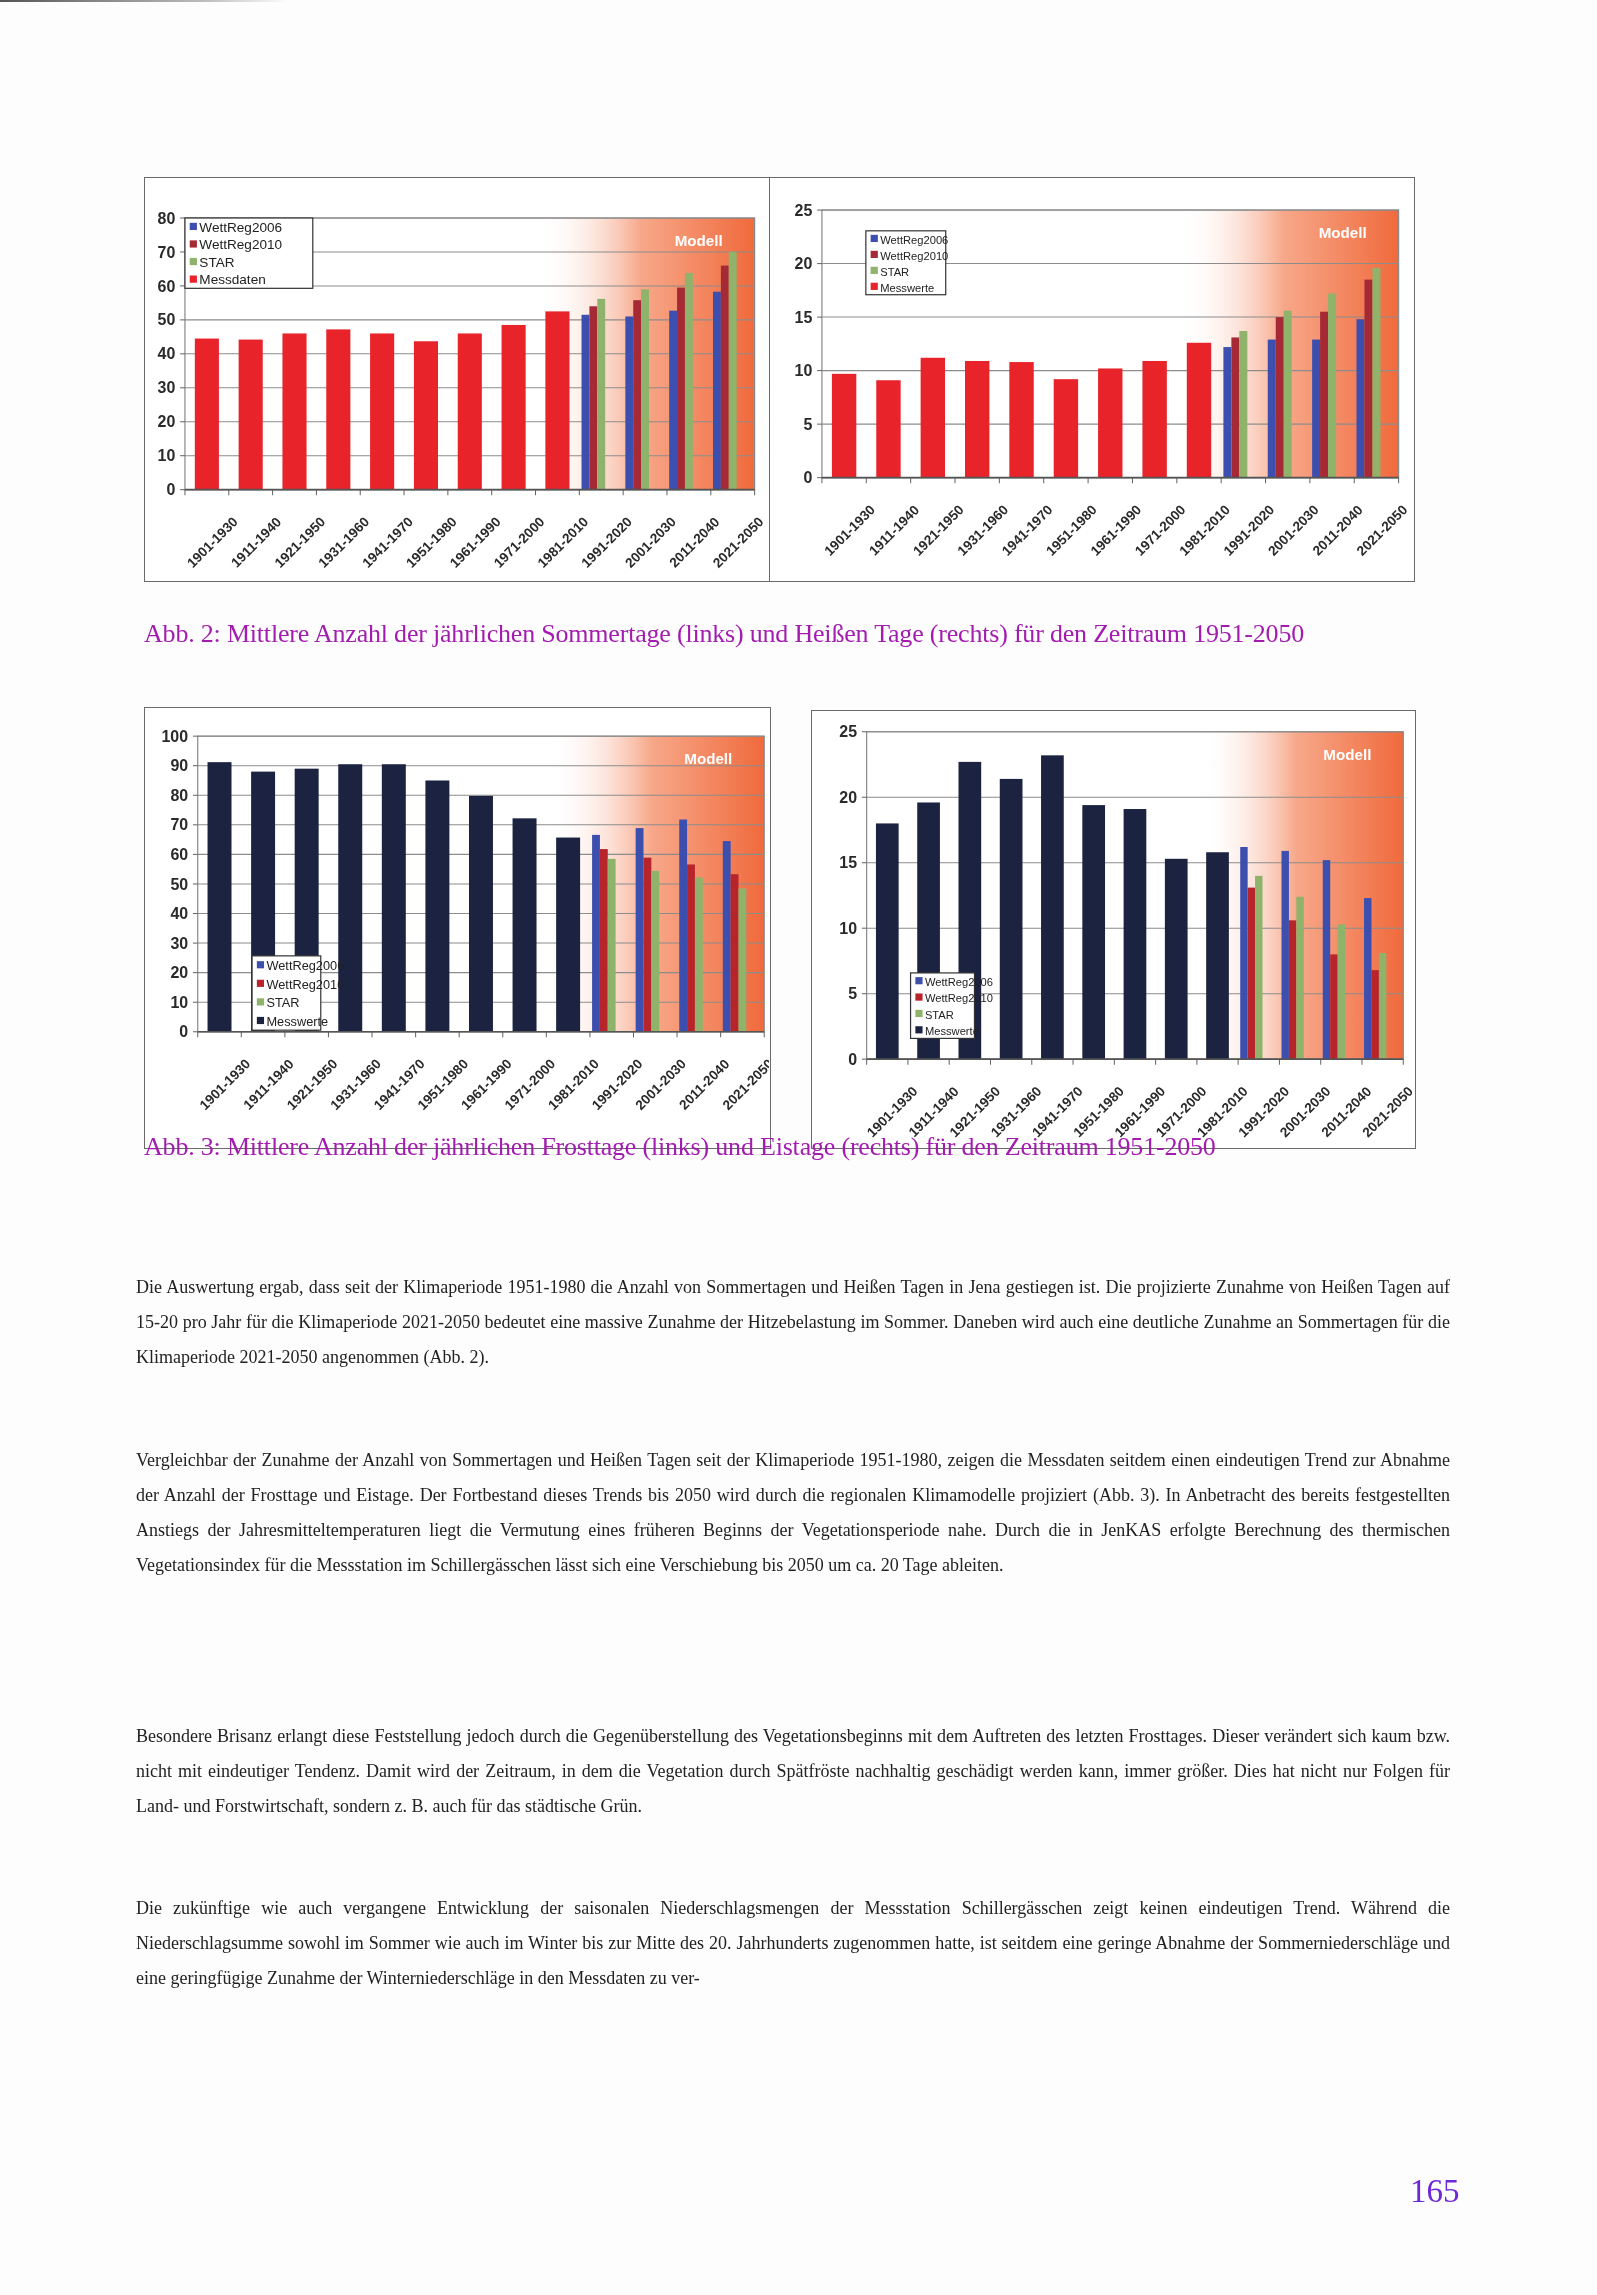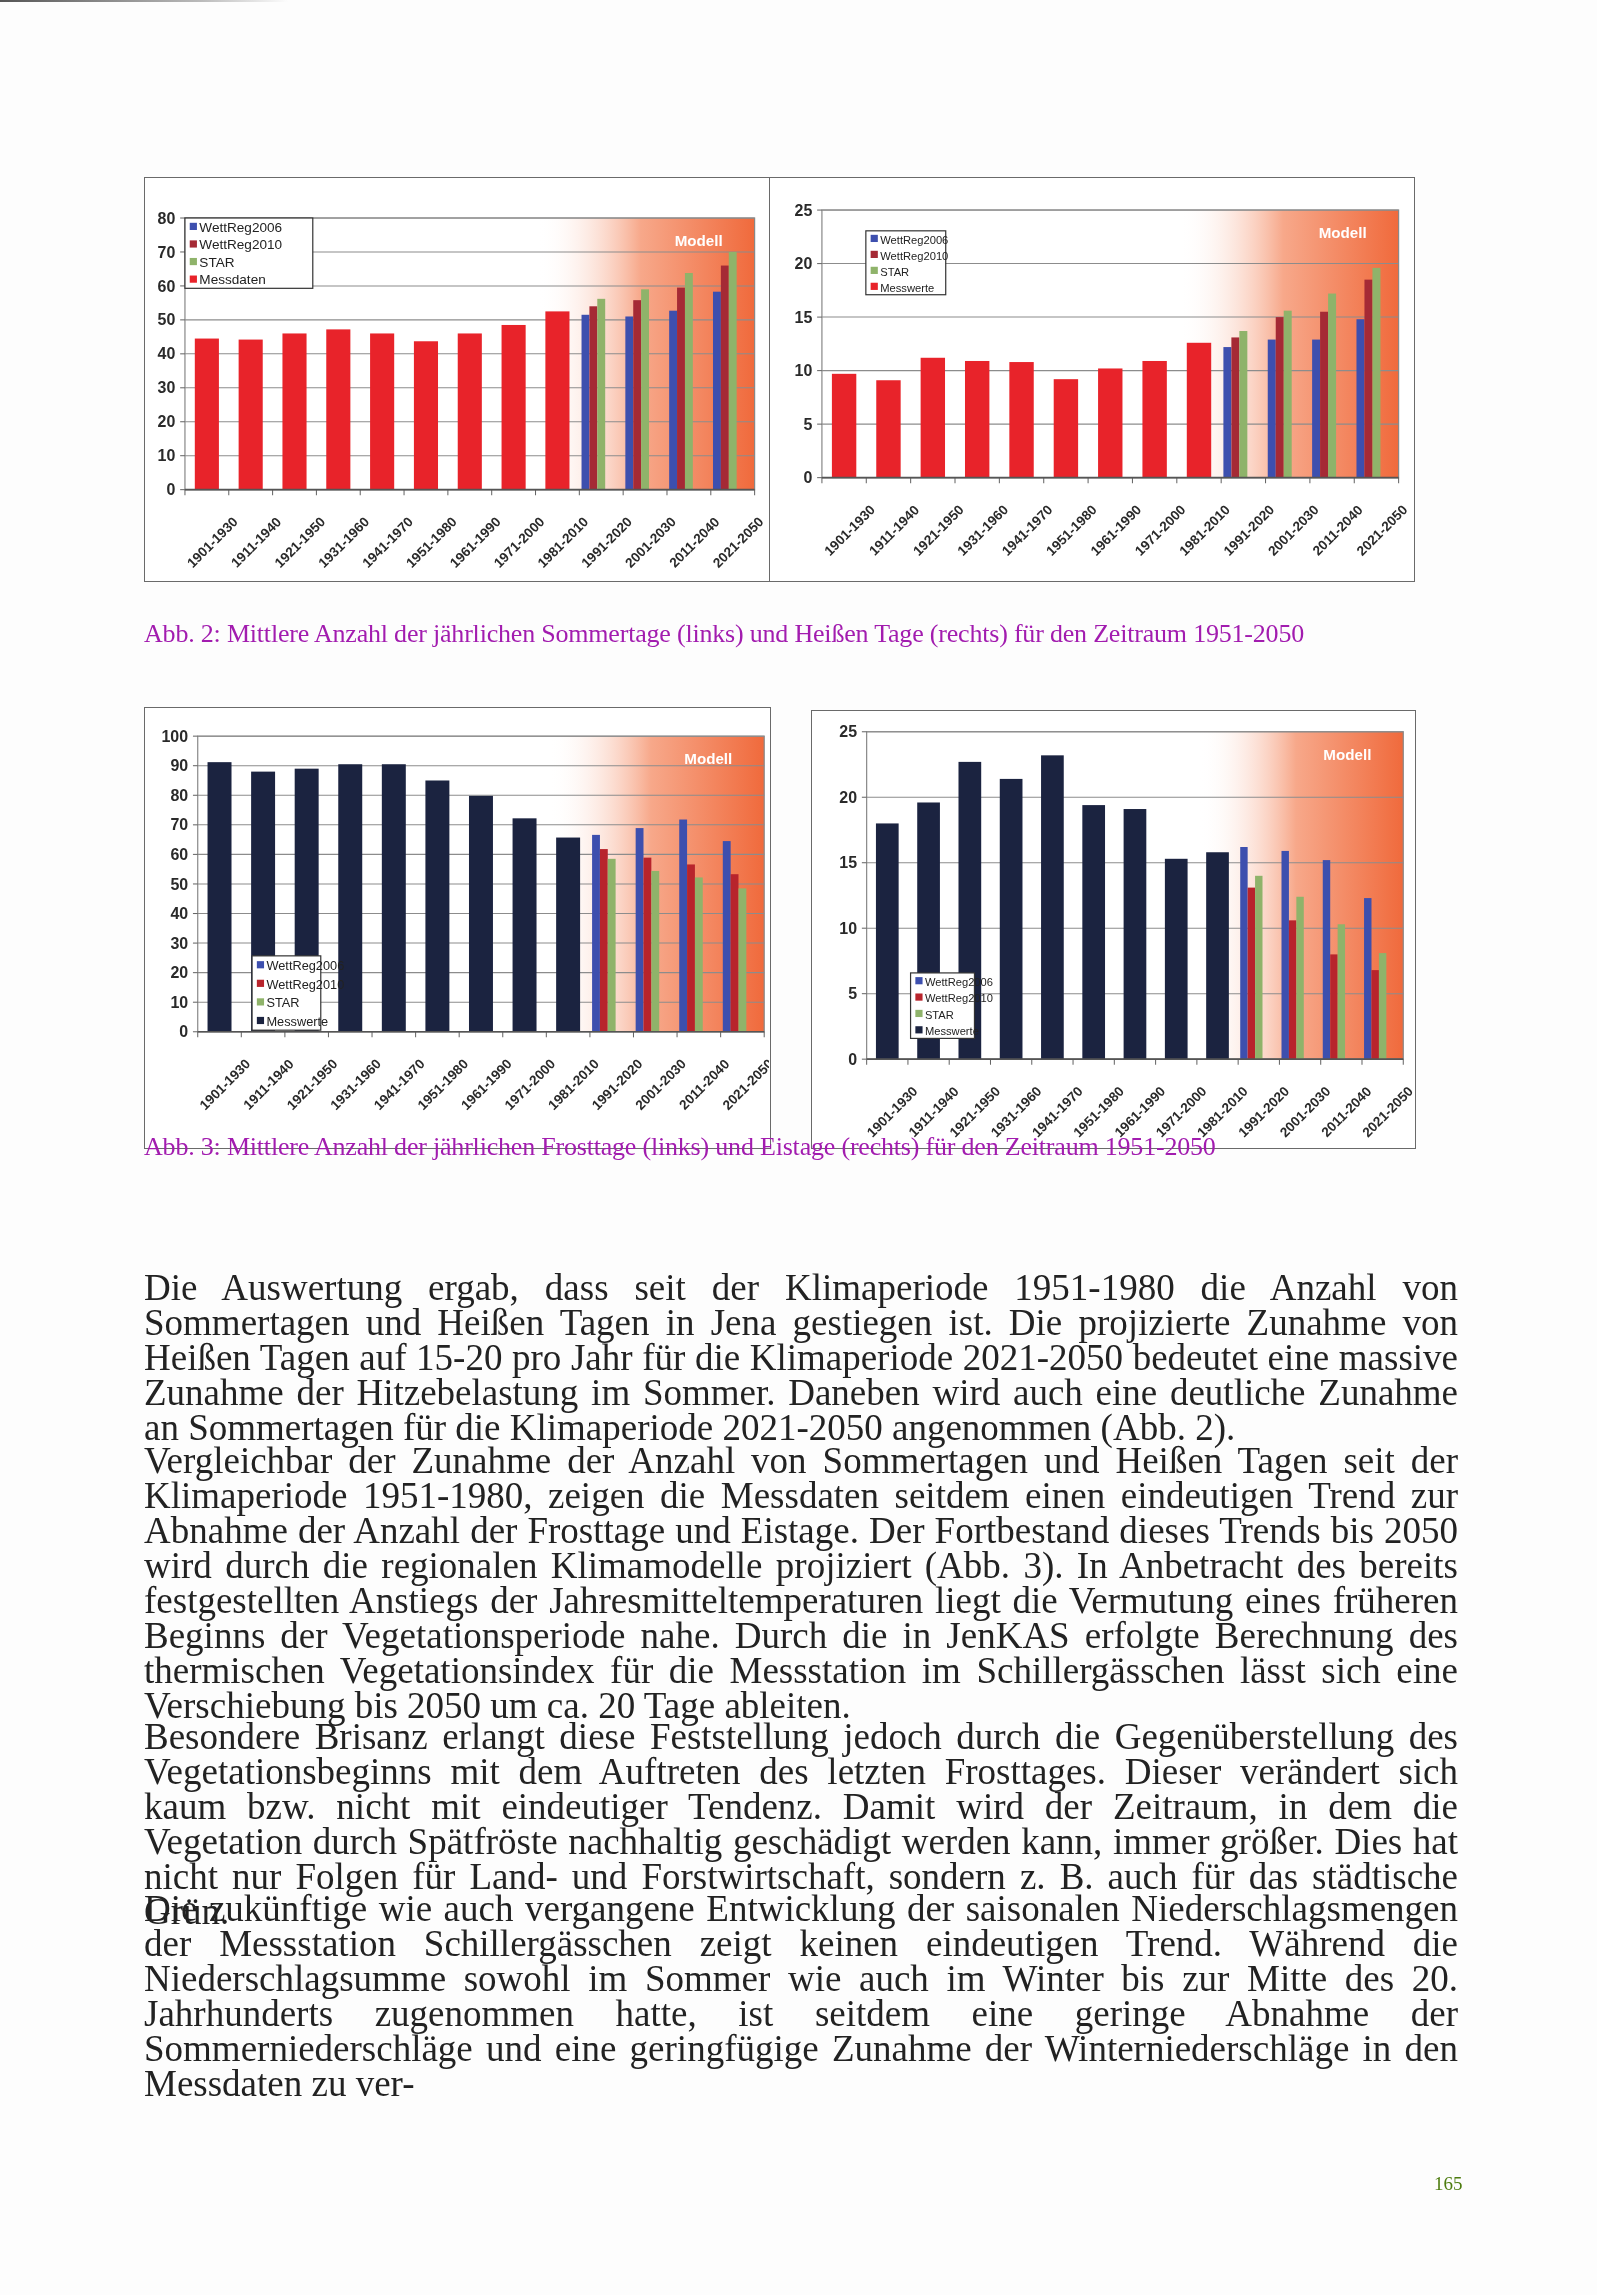--- a/index.html
+++ b/index.html
@@ -1,22 +1,22 @@
 <!DOCTYPE html>
 <html style="font-size:12.8px"><head>
 <meta charset="utf-8">
 <style>
   html, body { margin: 0; padding: 0; background: #fdfdfd; }
   body { width: 1598px; height: 2295px; position: relative; overflow: hidden; font-family: "Liberation Serif", serif; color: #1f1f1f; }
   .topline { position: absolute; left: 0; top: 0; width: 288px; height: 2.4px; background: linear-gradient(90deg, #555, #bbb 70%, transparent); }
   .frame { position: absolute; border: 1.6px solid #6a6a6a; background: #fff; box-sizing: border-box; }
   .frame svg { position: absolute; left: 0; top: 0; }
   .caption { position: absolute; left: 144px; font-size: 26px; letter-spacing: -0.2px; white-space: nowrap; color: #a21caf; }
-  .para { position: absolute; left: 144px; width: 1314px; font-size: 37px; line-height: 35px; text-align: justify; color: #222; hyphens: manual; }
-  .pagenum { position: absolute; left: 1410px; top: 2173px; font-size: 19px; color: #4d7c0f; margin-left: 24px; }
+  .para { position: absolute; left: 136px; width: 1314px; font-size: 18px; line-height: 35px; text-align: justify; color: #222; hyphens: manual; }
+  .pagenum { position: absolute; left: 1410px; top: 2173px; font-size: 33px; color: #6d28d9; }
 </style>
 </head>
 <body>
 
 <div class="topline"></div>
 
 <div class="frame" style="left:144px; top:177px; width:627px; height:405px;">
     <svg width="624" height="402" viewBox="0 0 781 503">
       <defs>
         <linearGradient id="grad-sommertage" x1="0" x2="1" y1="0" y2="0">

